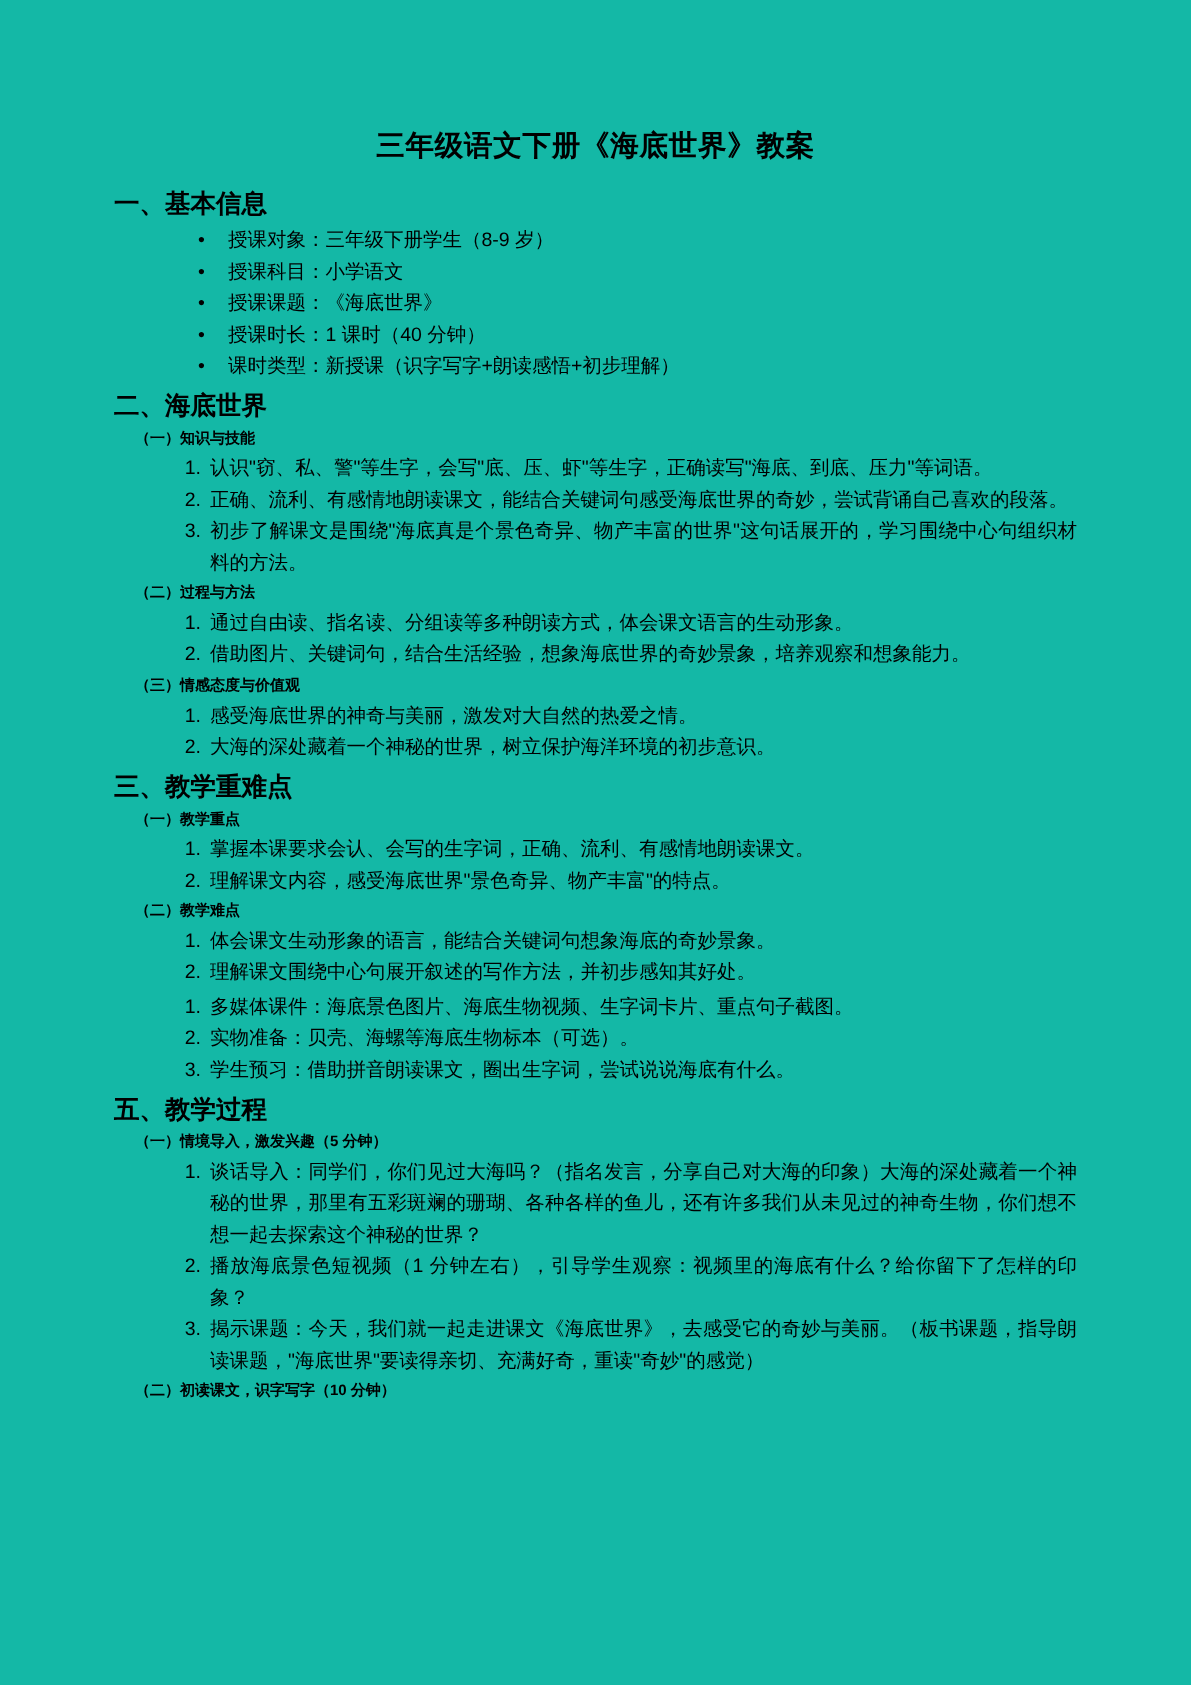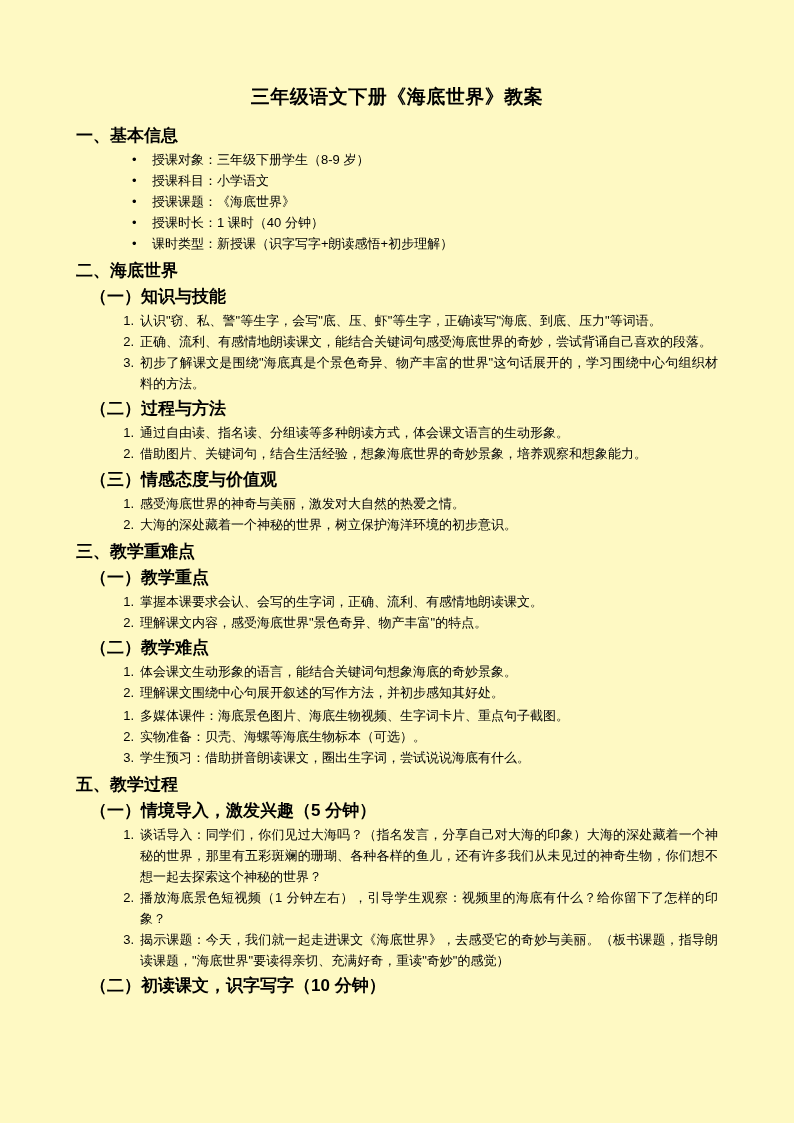--- a/index.html
+++ b/index.html
@@ -12,38 +12,38 @@
     height: 1123px;
     font-family: "Liberation Serif", "DejaVu Serif", serif;
     color: #000000;
   }
   .page {
     position: relative;
     width: 794px;
     height: 1123px;
     box-sizing: border-box;
     padding: 84px 76px 60px 76px;
-    background: #fef9c3;
+    background: #14b8a6;
   }
   .doc-title {
     text-align: center;
     font-size: 19px;
     font-weight: bold;
     letter-spacing: 0.5px;
     margin: 0 0 14px 0;
     font-family: "Liberation Sans", "DejaVu Sans", sans-serif;
   }
   .h1 {
     font-size: 17px;
     font-weight: bold;
     margin: 5px 0 2px 0;
     font-family: Liberation Serif, serif;
   }
   .h2 {
-    font-size: 17px;
+    font-size: 10px;
     font-weight: bold;
     margin: 3px 0 2px 0;
     padding-left: 14px;
     font-family: "Liberation Sans", "DejaVu Sans", sans-serif;
   }
   ul.bullets {
     list-style: none;
     margin: 1px 0 2px 0;
     padding: 0 0 0 56px;
   }

